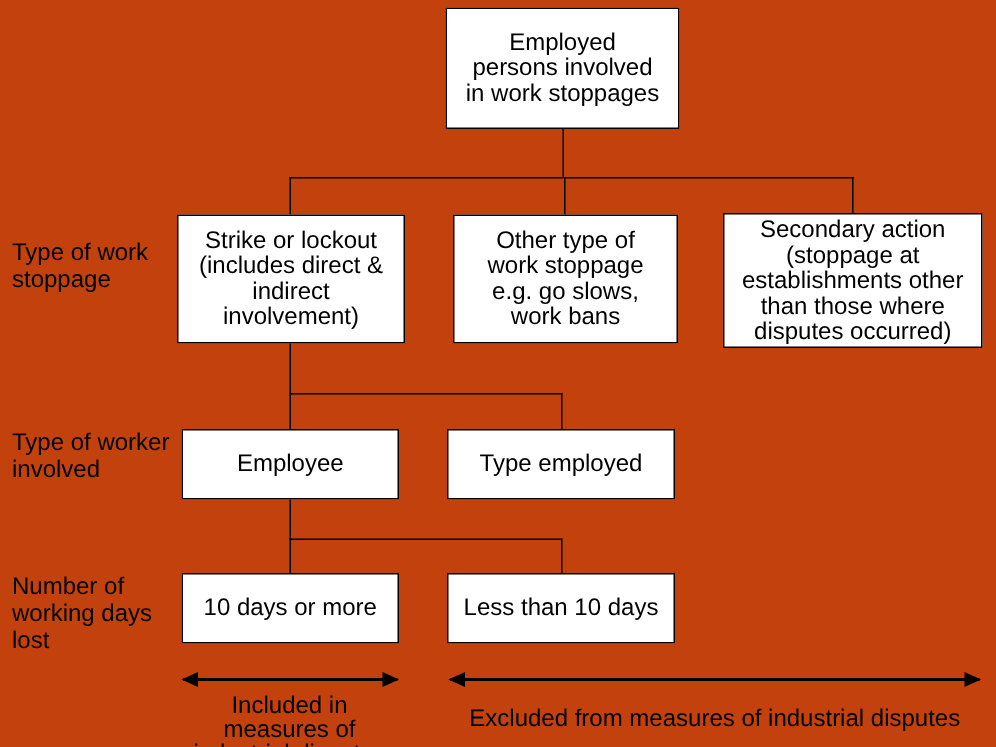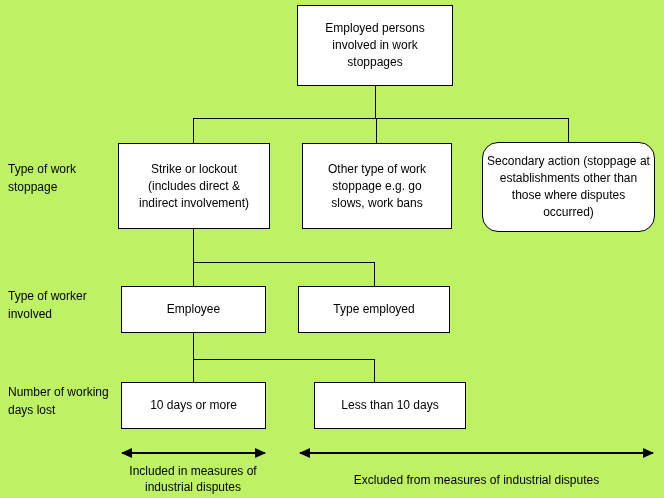--- a/index.html
+++ b/index.html
@@ -5,23 +5,23 @@
   * { margin: 0; padding: 0; box-sizing: border-box; }
   html, body { background: #ffffff; }
   body {
     font-family: "Liberation Sans", "DejaVu Sans", sans-serif;
     color: #000000;
   }
   .canvas {
     position: relative;
     width: 664px;
     height: 498px;
-    background: #bef264;
+    background: #c2410c;
     overflow: hidden;
-    font-size: 12px;
+    font-size: 16px;
     line-height: 17px;
   }
   .box {
     position: absolute;
     border: 1px solid #000000;
     background: #ffffff;
     display: flex;
     align-items: center;
     justify-content: center;
     text-align: center;
@@ -80,21 +80,21 @@
   <div class="line" style="left:568px; top:118px; width:1px;  height:24px;"></div>
 
   <div class="row-label" style="left:8px; top:160px; width:105px;">Type of work stoppage</div>
 
   <div class="box" style="left:118px; top:143px; width:152px; height:86px; padding:0 10px;">
     <span>Strike or lockout (includes direct &amp; indirect involvement)</span>
   </div>
   <div class="box" style="left:302px; top:143px; width:150px; height:86px; padding:0 12px;">
     <span>Other type of work stoppage e.g. go slows, work bans</span>
   </div>
-  <div class="box" style="left:482px; top:142px; width:173px; height:90px; padding:0 4px;border-radius:16px;">
+  <div class="box" style="left:482px; top:142px; width:173px; height:90px; padding:0 4px;">
     <span>Secondary action (stoppage at establishments other than those where disputes occurred)</span>
   </div>
 
   <div class="line" style="left:193px; top:229px; width:1px;  height:57px;"></div>
   <div class="line" style="left:193px; top:262px; width:182px; height:1px;"></div>
   <div class="line" style="left:374px; top:262px; width:1px;  height:24px;"></div>
 
   <div class="row-label" style="left:8px; top:287px; width:110px;">Type of worker involved</div>
 
   <div class="box" style="left:121px; top:286px; width:145px; height:47px;">
@@ -106,21 +106,21 @@
 
   <div class="line" style="left:193px; top:333px; width:1px;  height:49px;"></div>
   <div class="line" style="left:193px; top:359px; width:182px; height:1px;"></div>
   <div class="line" style="left:374px; top:359px; width:1px;  height:23px;"></div>
 
   <div class="row-label" style="left:8px; top:383px; width:120px;">Number of working days lost</div>
 
   <div class="box" style="left:121px; top:382px; width:145px; height:47px;">
     <span>10 days or more</span>
   </div>
-  <div class="box" style="left:314px; top:382px; width:152px; height:47px;">
+  <div class="box" style="left:298px; top:382px; width:152px; height:47px;">
     <span>Less than 10 days</span>
   </div>
 
   <div class="arrow" style="left:122px; top:452px; width:143px;"></div>
   <div class="legend-text" style="left:128px; top:463px; width:130px;">Included in measures of industrial disputes</div>
 
   <div class="arrow" style="left:300px; top:452px; width:353px;"></div>
   <div class="legend-text" style="left:300px; top:472px; width:353px;">Excluded from measures of industrial disputes</div>
 
 </div>

